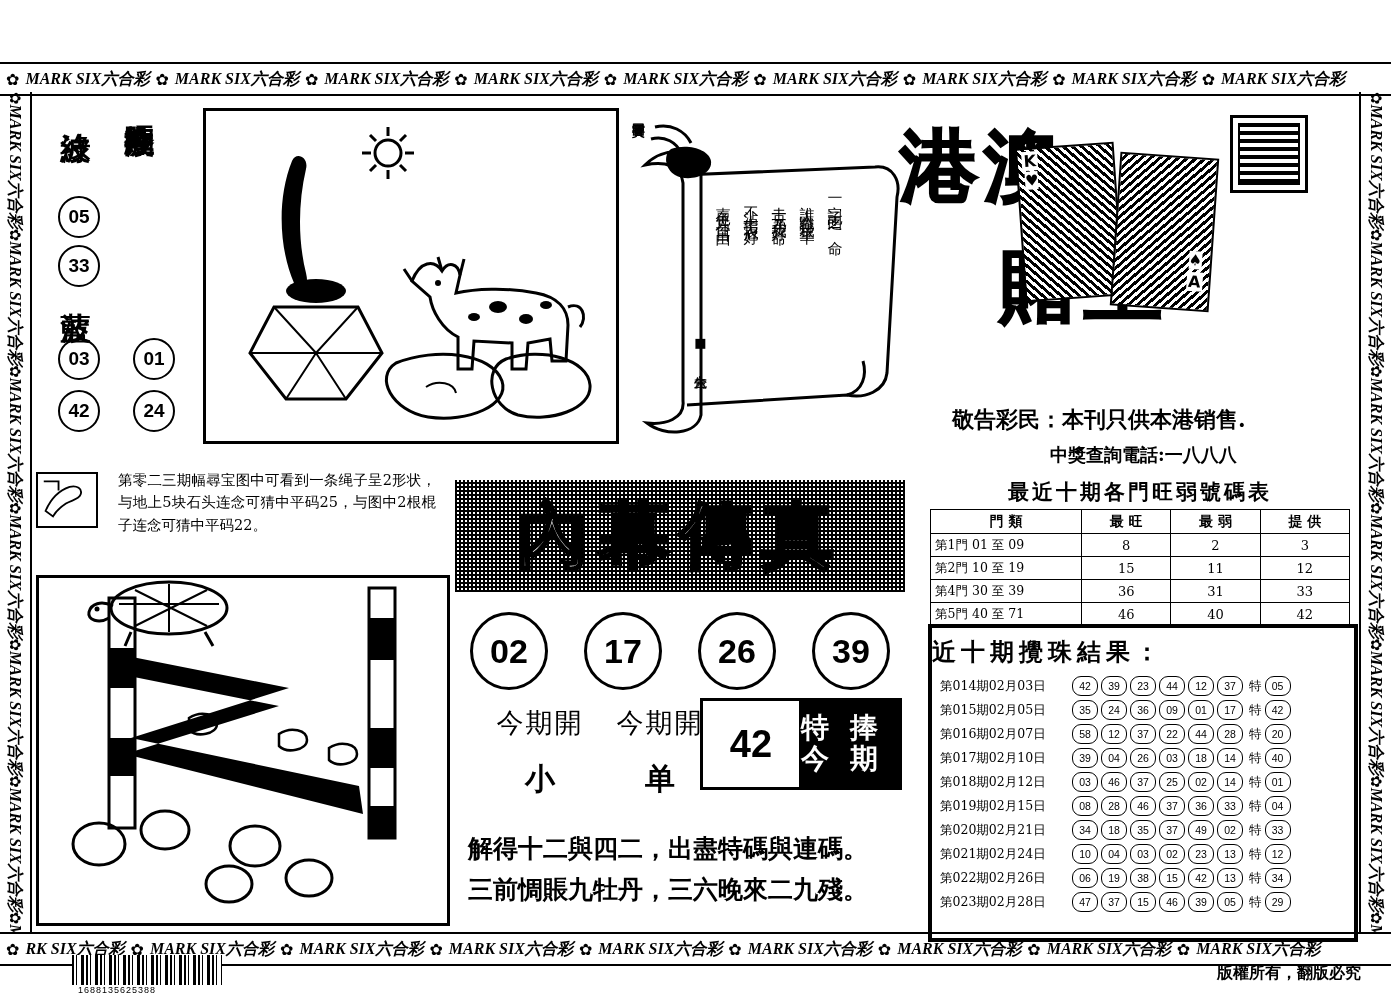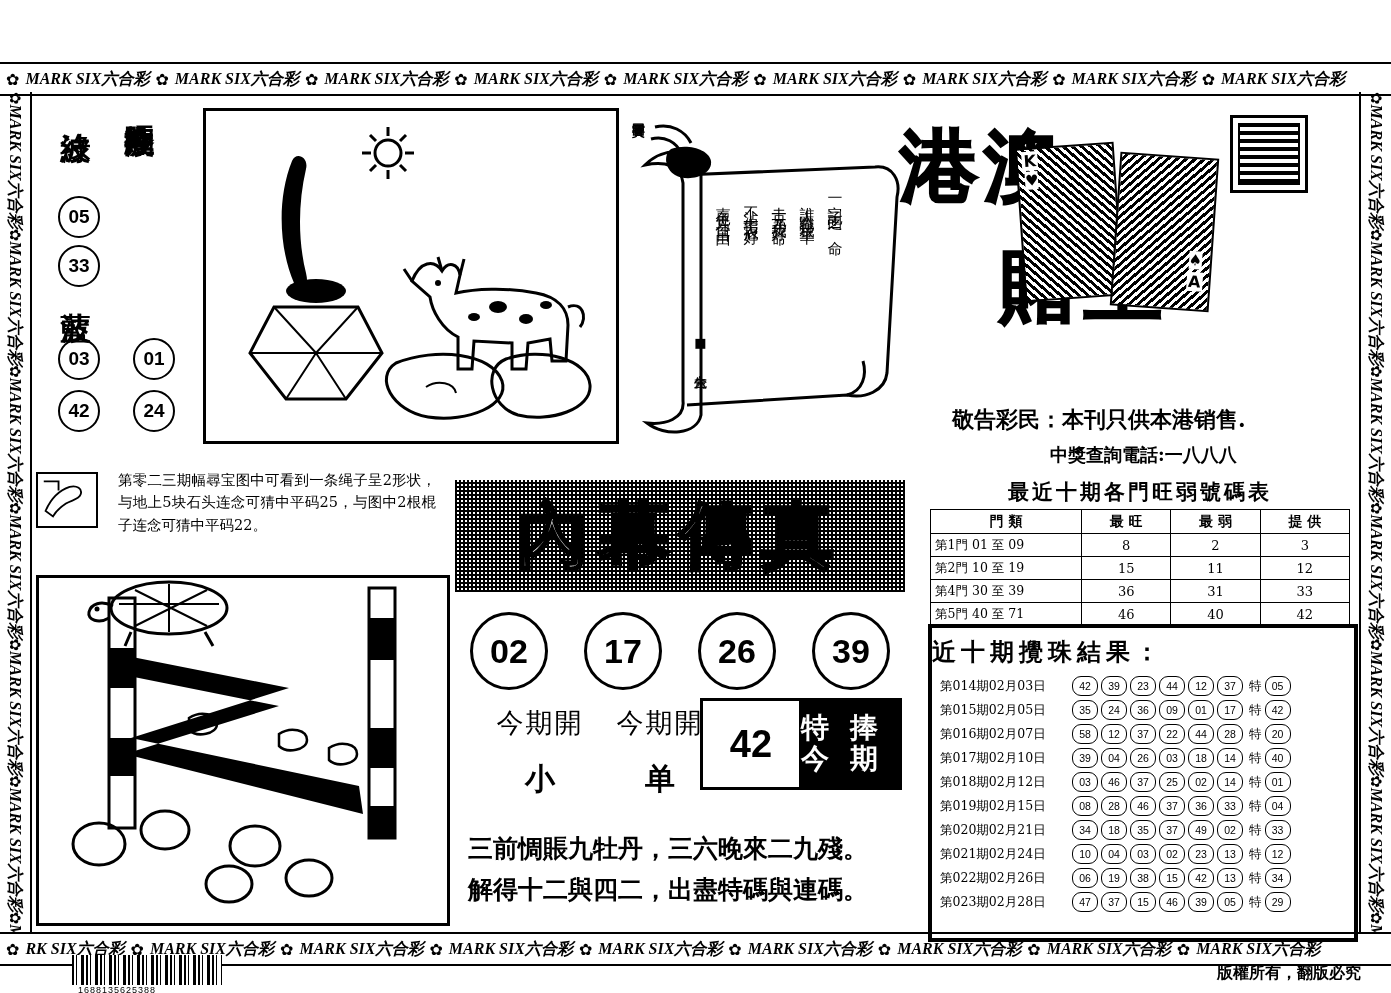--- a/index.html
+++ b/index.html
@@ -339,22 +339,22 @@
   </div>
   <div class="spec">
     <div class="n">42</div>
     <div class="blk">
       <span>特今</span>
         <span style="margin-left:2px;">捧期</span>
     </div>
   </div>
 
   <div class="verse">
+    <div>解得十二與四二，出盡特碼與連碼。</div>
     <div>三前惆賬九牡丹，三六晚來二九殘。</div>
-    <div>解得十二與四二，出盡特碼與連碼。</div>
   </div>
 
   <div class="tbl-wrap">
     <div class="tbl-title">最近十期各門旺弱號碼表</div>
     <table class="t1">
       <thead>
         <tr>
           <th style="width:150px">門 類</th>
           <th>最 旺</th>
           <th>最 弱</th>

